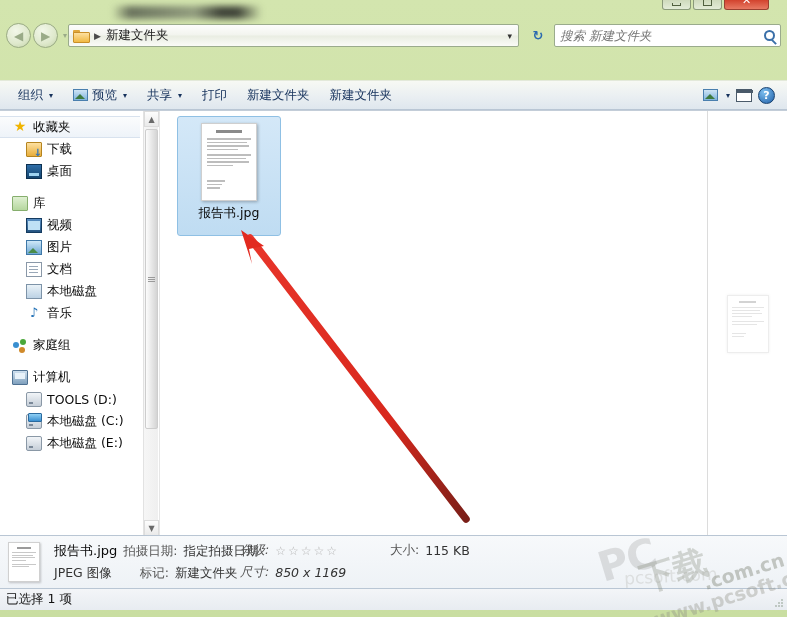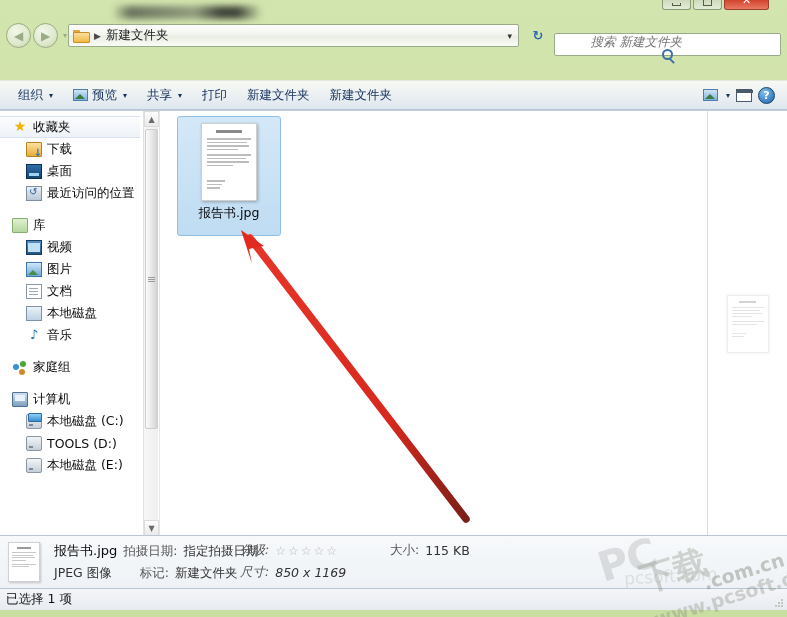--- a/index.html
+++ b/index.html
@@ -76,23 +76,23 @@
   }
   .crumb-arrow { color:#4a4a4a; font-size:9px; margin: 0 5px 0 2px; }
   .crumb-text { color:#202020; font-size:12.5px; }
   .addr-caret { margin-left:auto; color:#333; font-size:9px; padding-right:2px; }
   .refreshbtn {
     position: absolute; left: 527px; top: 4px; width: 22px; height: 23px;
     display:flex; align-items:center; justify-content:center;
     color:#2a6ab0; font-size:13px; font-weight:bold;
   }
   .searchbox {
-    position: absolute; left: 554px; top: 13px; width: 227px; height: 23px;
+    position: absolute; left: 554px; top: 4px; width: 227px; height: 23px;
     background:#fff; border:1px solid #9aab8c; border-radius:2px;
-    display:flex; align-items:center; padding: 0 5px; flex-direction: column;
+    display:flex; align-items:center; padding: 0 5px;
   }
   .searchbox input {
     flex:1; border:none; outline:none; font-size:12.5px;
     font-family: "DejaVu Sans","Liberation Sans",sans-serif;
     font-style: italic; color:#777; background:transparent;
   }
   .mag { width:11px; height:11px; border:2px solid #3a6fa8; border-radius:50%; position:relative; flex:0 0 auto; }
   .mag::after { content:""; position:absolute; right:-4px; bottom:-4px; width:6px; height:2px; background:#3a6fa8; transform:rotate(45deg); }
 
   
@@ -391,24 +391,20 @@
           <span>收藏夹</span>
         </div>
         <div class="nav-row child">
           <span class="ni dl"></span>
           <span>下载</span>
         </div>
         <div class="nav-row child">
           <span class="ni desk"></span>
           <span>桌面</span>
         </div>
-        <div class="nav-row child">
-          <span class="ni recent"></span>
-          <span>最近访问的位置</span>
-        </div>
       </div>
 
       <div class="nav-group">
         <div class="nav-row head">
           <span class="ni lib"></span>
           <span>库</span>
         </div>
         <div class="nav-row child">
           <span class="ni vid"></span>
           <span>视频</span>
@@ -437,26 +433,26 @@
           <span>家庭组</span>
         </div>
       </div>
 
       <div class="nav-group">
         <div class="nav-row head">
           <span class="ni comp"></span>
           <span>计算机</span>
         </div>
         <div class="nav-row child">
+          <span class="ni drive"></span>
+          <span>TOOLS (D:)</span>
+        </div>
+        <div class="nav-row child">
           <span class="ni drive sys"></span>
           <span>本地磁盘 (C:)</span>
-        </div>
-        <div class="nav-row child">
-          <span class="ni drive"></span>
-          <span>TOOLS (D:)</span>
         </div>
         <div class="nav-row child">
           <span class="ni drive"></span>
           <span>本地磁盘 (E:)</span>
         </div>
       </div>
     </div>
 
     <div class="sb-scroll">
       <div class="sb-arrow up">▲</div>

